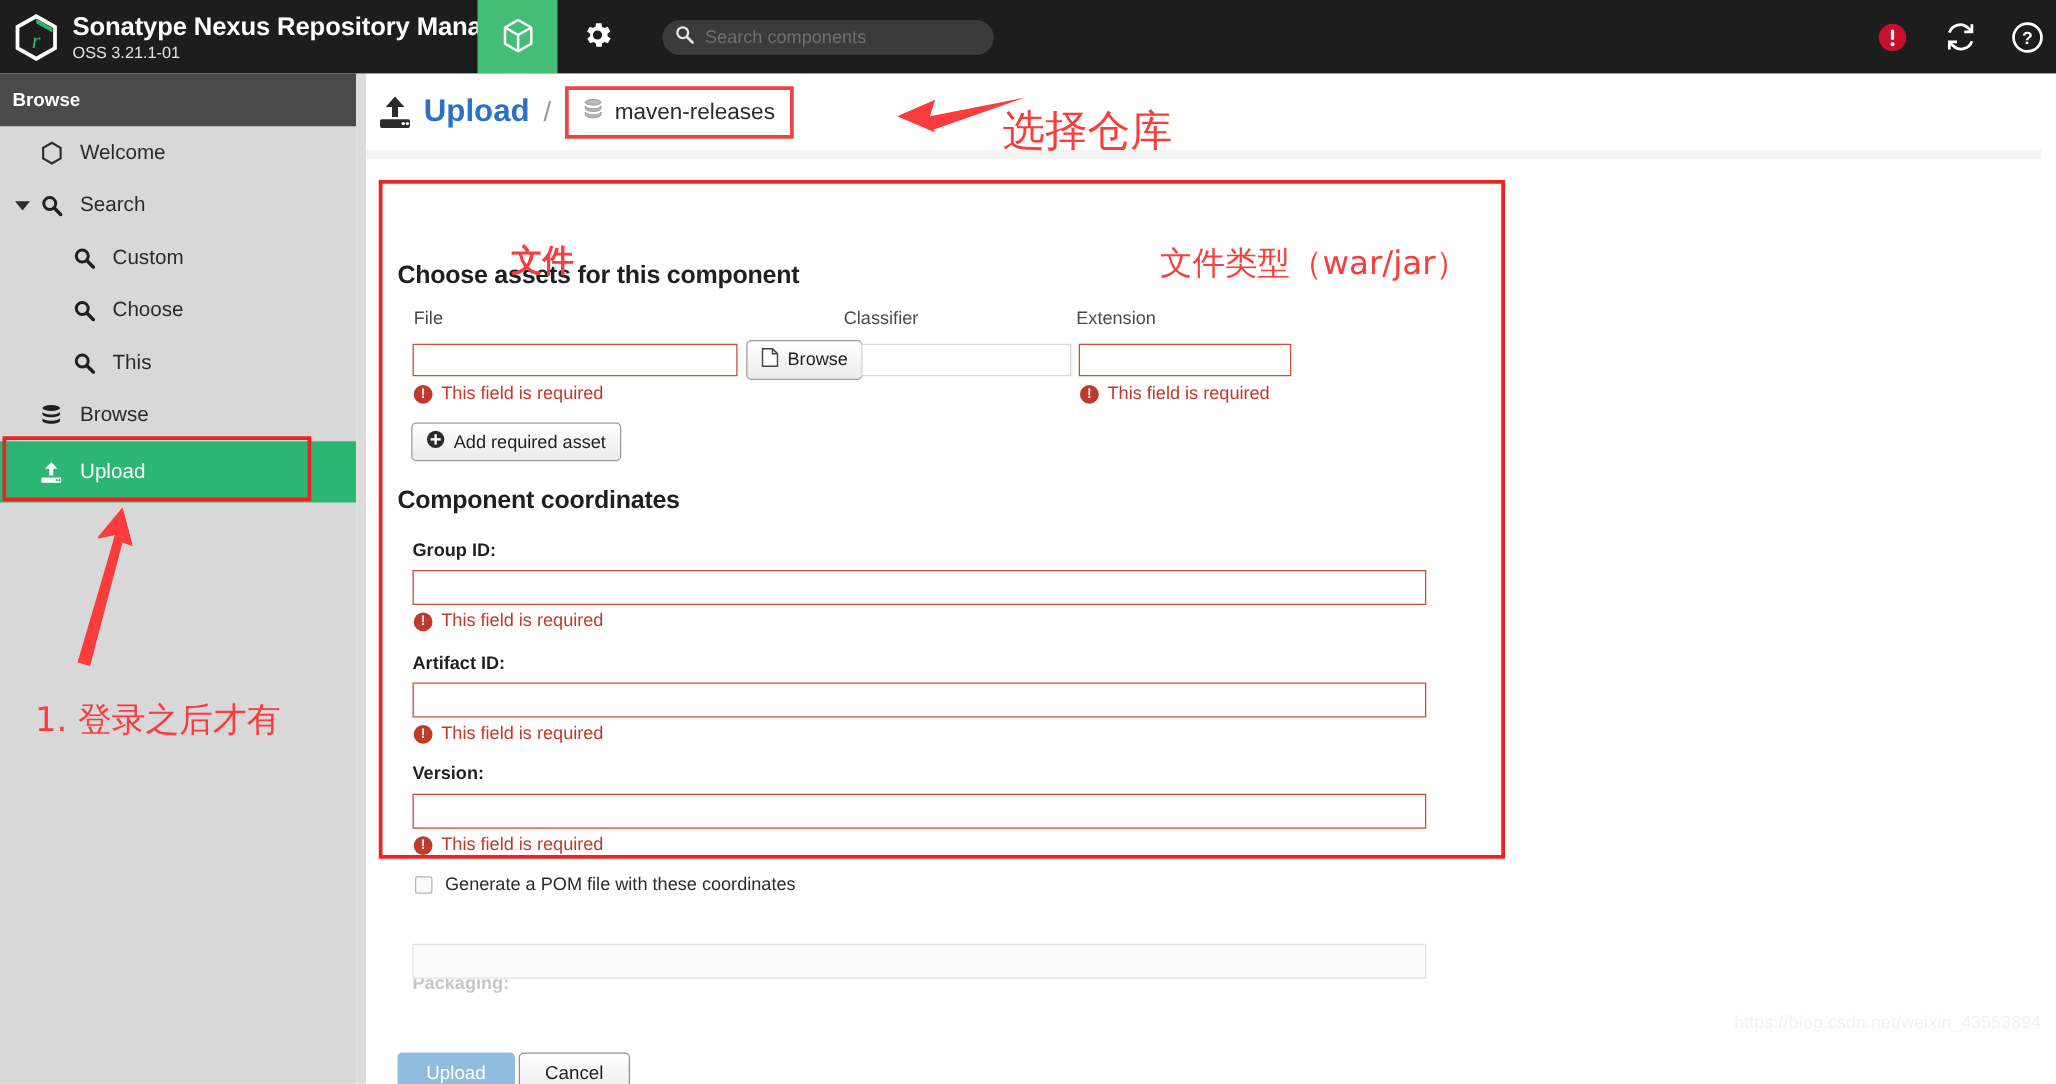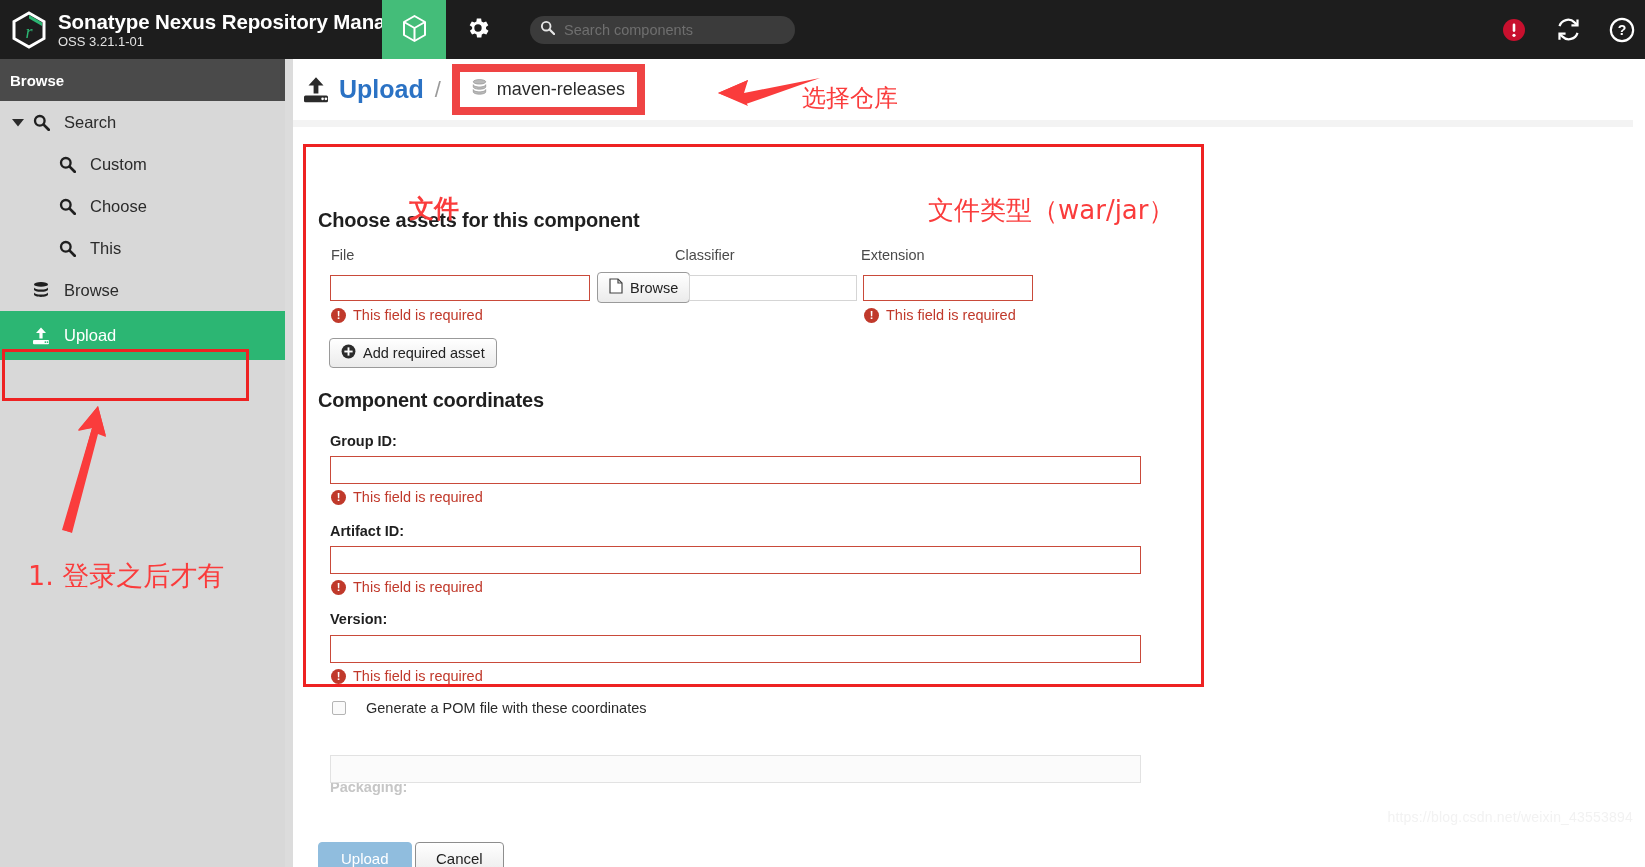--- a/index.html
+++ b/index.html
@@ -88,21 +88,21 @@
   #crumbbar {
     position: absolute; left: 8px; top: 0; width: 1352px; height: 61px;
     background: #ffffff; display: flex; align-items: center; padding-left: 8px;
   }
   #crumb-upload-icon { width: 30px; height: 30px; margin-right: 8px; display:flex; align-items:center;}
   #crumb-title { color: #2b72c4; font-size: 25px; font-weight: bold; }
   #crumb-sep { color: #9a9a9a; font-size: 22px; margin: 0 11px; }
   #repo-chip {
     display: flex; align-items: center; gap: 9px;
     padding: 6px 12px 6px 11px;
-    border: 8px solid #ef4444; background: #ffffff;
+    border: 3px solid #ef4444; background: #ffffff;
   }
   #repo-name { font-size: 18px; color: #2b2b2b; }
 
   #content-scroll {
     position: absolute; left: 8px; top: 61px; width: 1340px; height: 747px;
     background: #f3f3f3;
   }
   #form-panel {
     position: absolute; left: 0px; top: 7px; width: 1352px; height: 740px;
     background: #ffffff;
@@ -236,20 +236,28 @@
         <circle cx="12" cy="12" r="10.3" fill="none" stroke="#ffffff" stroke-width="2"></circle>
         <text x="12" y="17" text-anchor="middle" font-family="Liberation Sans, sans-serif" font-size="13" font-weight="bold" fill="#ffffff">?</text>
       </svg>
     </div>
   </div>
 </div>
 
 <div id="sidebar">
   <div id="sidebar-header">Browse</div>
 
+  <div class="side-item lvl0">
+    <span class="side-icon">
+      <svg width="17" height="19" viewBox="0 0 18 20">
+        <polygon points="9,1.2 16.4,5.6 16.4,14.4 9,18.8 1.6,14.4 1.6,5.6" fill="none" stroke="#2b2b2b" stroke-width="1.8"></polygon>
+      </svg>
+    </span>
+    <span class="side-label">Welcome</span>
+  </div>
 
   <div class="side-item lvl0 has-caret">
     <span class="caret">
       <svg width="12" height="9" viewBox="0 0 12 9">
           <polygon points="0,1 12,1 6,8.4" fill="#2b2b2b"></polygon>
         </svg>
     </span>
     <span class="side-icon">
       <svg width="17" height="17" viewBox="0 0 16 16">
         <circle cx="6.4" cy="6.4" r="4.5" fill="none" stroke="#1f1f1f" stroke-width="2.2"></circle>
@@ -413,21 +421,21 @@
 
       <div class="fieldlabel-bd" style="position:absolute;left:37px;top:484px;">Version:</div>
       <div style="position:absolute;left:37px;top:508px;width:811px;">
         <input class="txt tall" type="text" value="" style="">
       </div>
       <div class="err" style="position:absolute;left:38px;top:541px;">
         <span class="dot">!</span>
         <span>This field is required</span>
       </div>
 
-      <div style="position:absolute;left:39px;top:573px;display:flex;align-items:center;gap:20px;">
+      <div style="position:absolute;left:39px;top:573px;display:flex;align-items:center;gap:10px;">
         <span class="chk"></span>
         <span style="font-size:14.5px;color:#2b2b2b;">Generate a POM file with these coordinates</span>
       </div>
 
       <div class="fieldlabel-bd" style="position:absolute;left:37px;top:608px;color:#c6c6c6;margin-top:44px;">Packaging:</div>
       <div style="position:absolute;left:37px;top:628px;width:811px;">
         <input class="txt tall disabled" type="text" value="" style="">
       </div>
 
       <div id="fade-mask" style="left:25px;top:596px;width:830px;height:18px;"></div>
@@ -442,21 +450,21 @@
 
 <div class="redbox" style="left:2px;top:349px;width:247px;height:52px;"></div>
 
 <div class="redbox" style="left:303px;top:144px;width:901px;height:543px;"></div>
 
 <svg class="anno" style="left:712px;top:72px;" width="110" height="42" viewBox="0 0 110 42">
   <path d="M108 6 L30 22 L36 8 L6 21 L36 34 L30 22" fill="#fa3c3c"></path>
   <path d="M6 21 L36 8 L32 21 L108 6 L34 32 Z" fill="#fa3c3c"></path>
 </svg>
 
-<div class="anno anno-cn" style="left:802px;top:82px;font-size:24px;">选择仓库</div>
+<div class="anno anno-cn" style="left:802px;top:82px;font-size:34px;">选择仓库</div>
 
 <div class="anno anno-cn" style="left:409px;top:192px;font-size:25px;font-weight:bold;">文件</div>
 
 <div class="anno anno-cn" style="left:928px;top:193px;font-size:26px;">文件类型（war/jar）</div>
 
 <svg class="anno" style="left:48px;top:404px;" width="80" height="130" viewBox="0 0 80 130">
   <path d="M14 126 L44 24 L30 26 L50 2 L58 32 L48 22 L22 128 Z" fill="#fa3c3c"></path>
   <path d="M50 2 L30 27 L44 24 L16 126 L24 129 L50 30 L58 33 Z" fill="#fa3c3c"></path>
 </svg>
 

